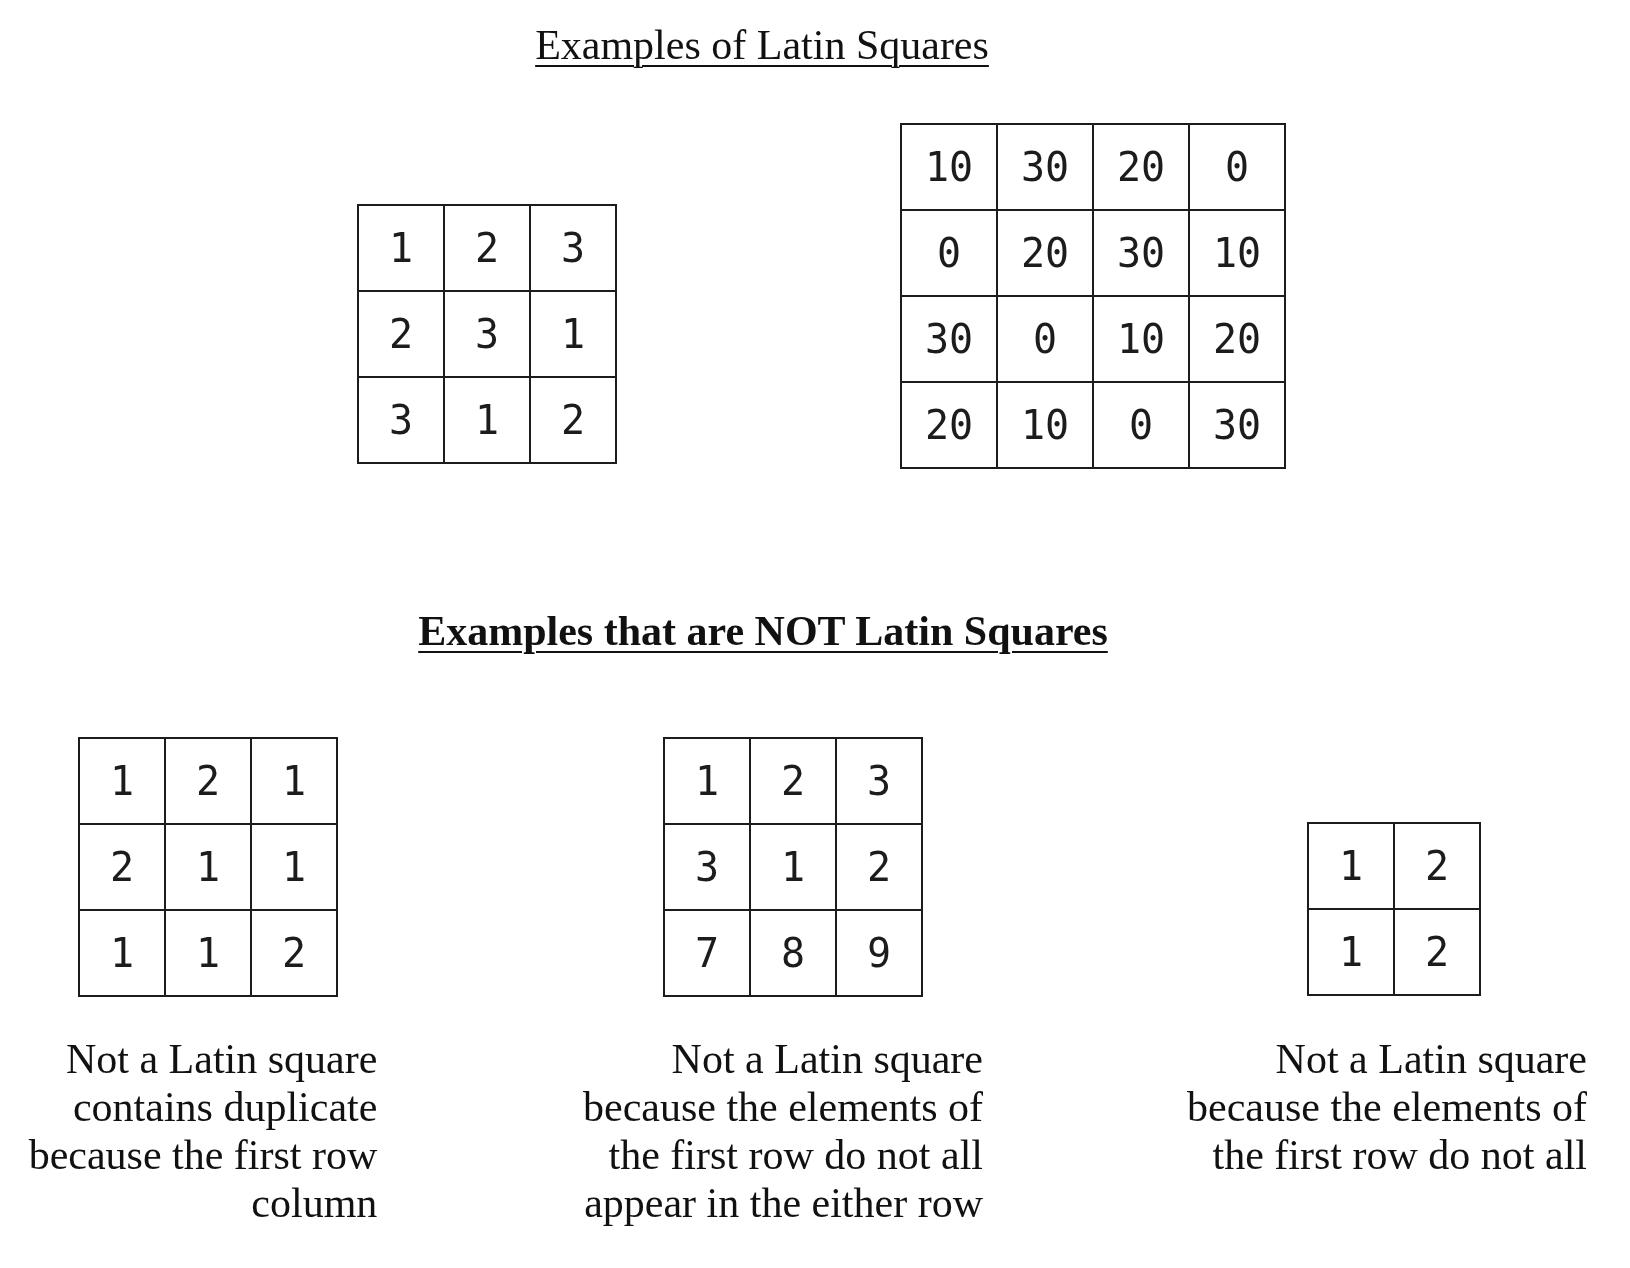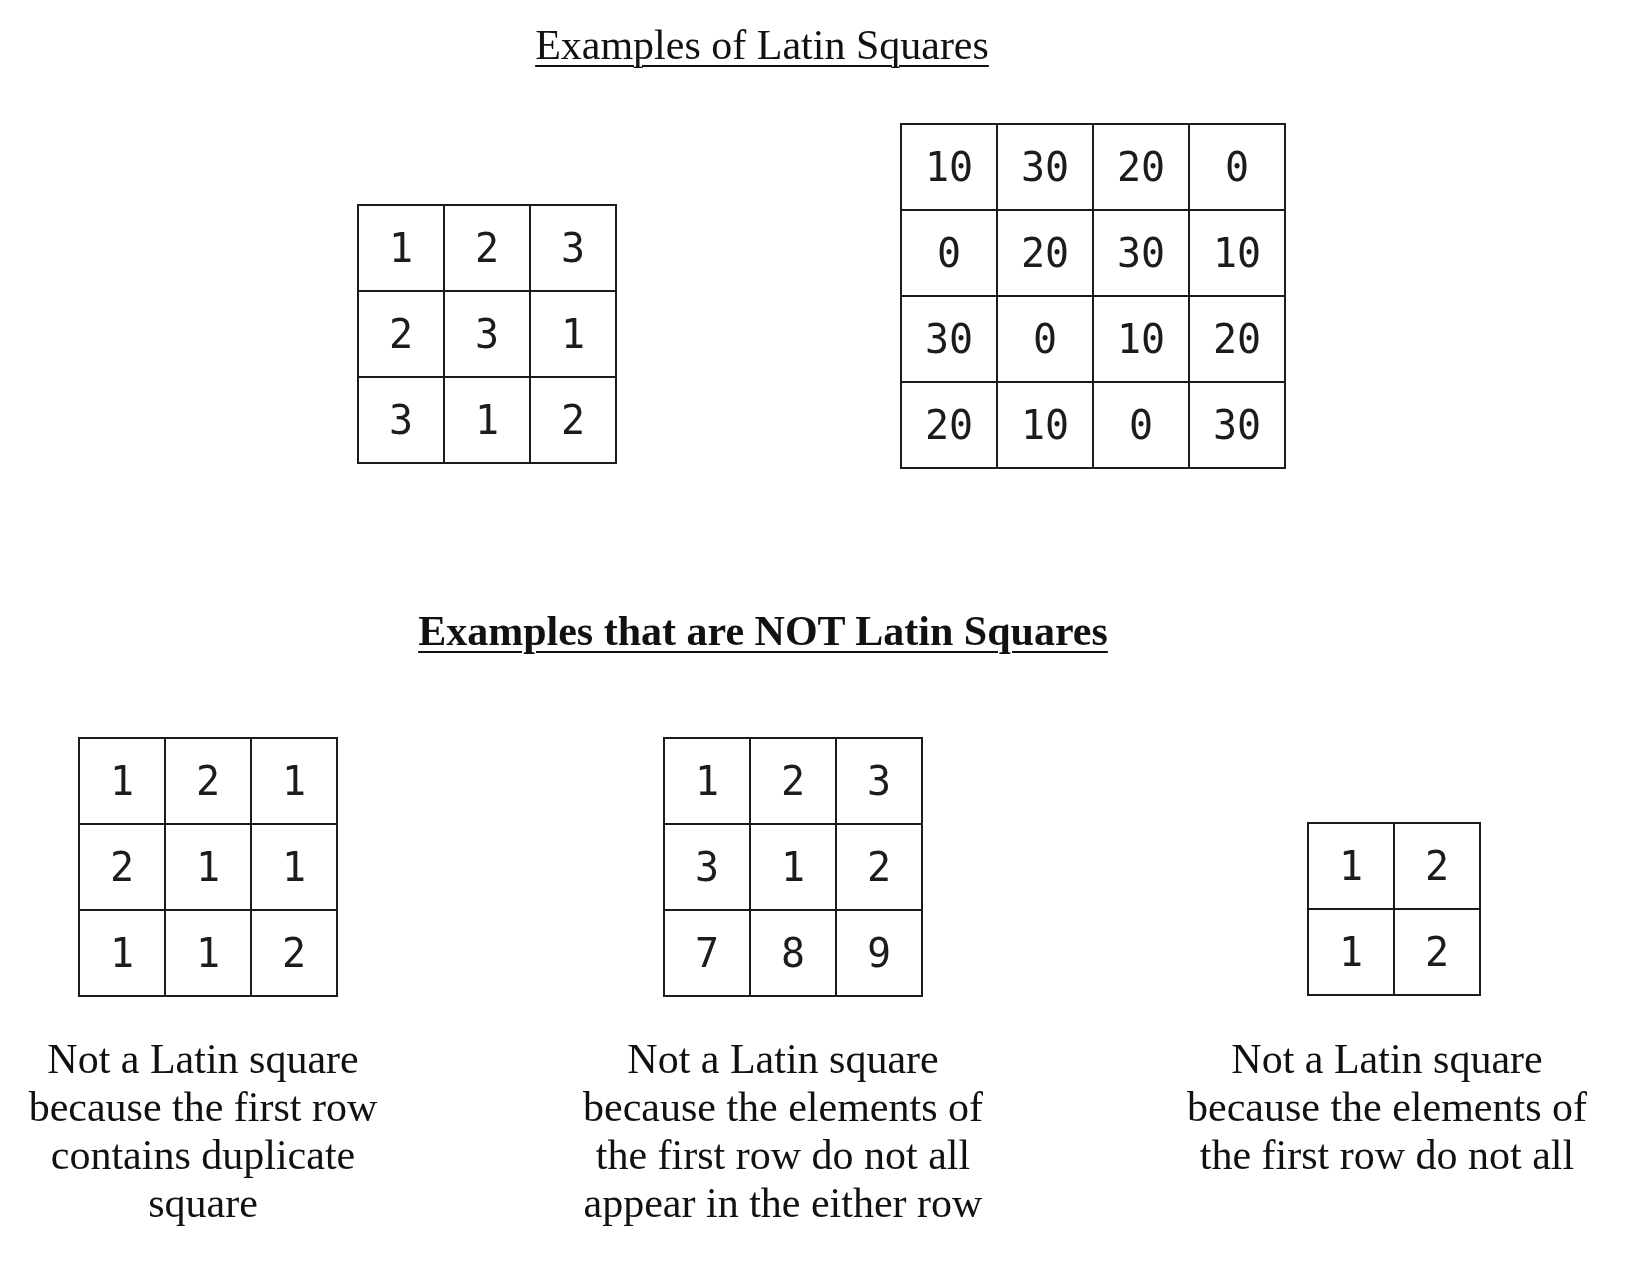--- a/index.html
+++ b/index.html
@@ -42,21 +42,21 @@
     color: #1c1c1c;
   }
   .caption {
     position: absolute;
     transform: translateX(-50%);
     top: 1035px;
     font-family: "Liberation Serif", serif;
     font-size: 42px;
     line-height: 48px;
     color: #111111;
-    text-align: center;
+    text-align: right;
     white-space: nowrap;
   }
 </style>
 </head>
 <body>
 
 <div class="canvas">
 
   <div class="title" style="left:762px; top:24px;">Examples of Latin Squares</div>
 
@@ -119,23 +119,23 @@
 
   <div class="grid g22" style="left:1307px; top:822px;">
     <div class="cell">1</div>
     <div class="cell">2</div>
     <div class="cell">1</div>
     <div class="cell">2</div>
   </div>
 
   <div class="caption" style="left:203px;">
     <div>Not a Latin square</div>
+    <div>contains duplicate</div>
     <div>because the first row</div>
-    <div>contains duplicate</div>
-    <div>square</div>
+    <div>column</div>
   </div>
 
   <div class="caption" style="left:783px;">
     <div>Not a Latin square</div>
     <div>because the elements of</div>
     <div>the first row do not all</div>
     <div>appear in the either row</div>
   </div>
 
   <div class="caption" style="left:1387px;">

